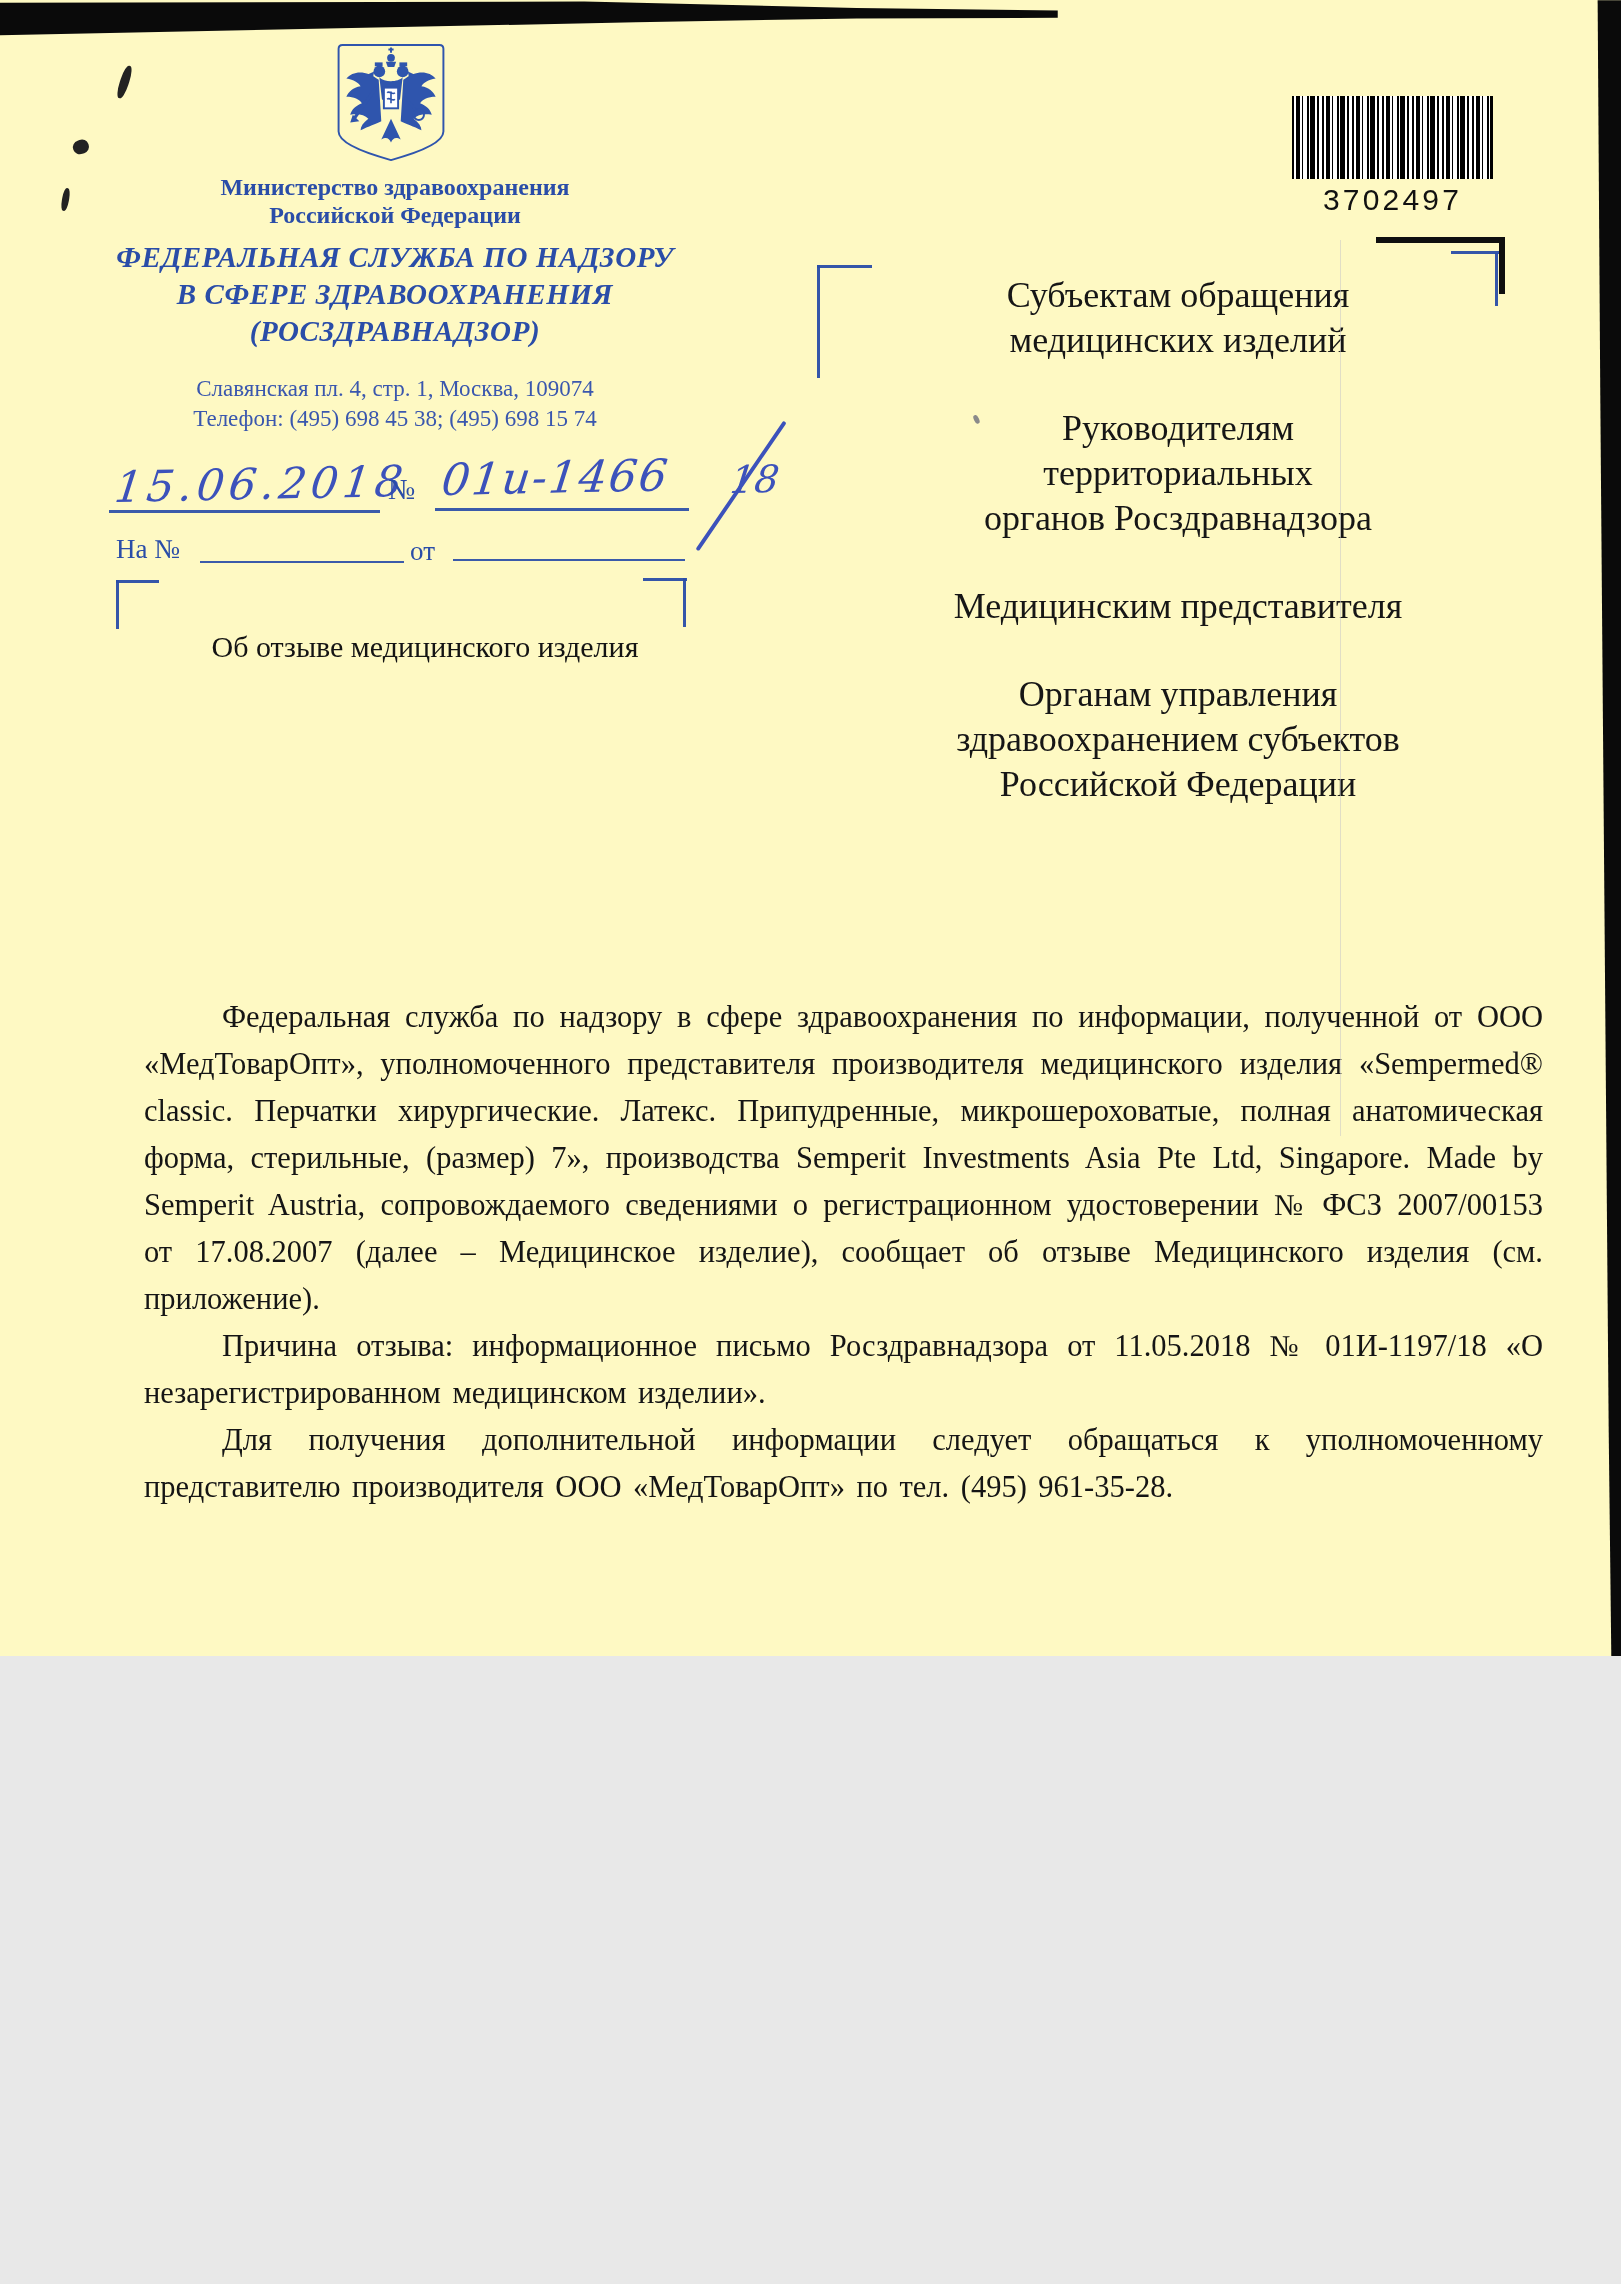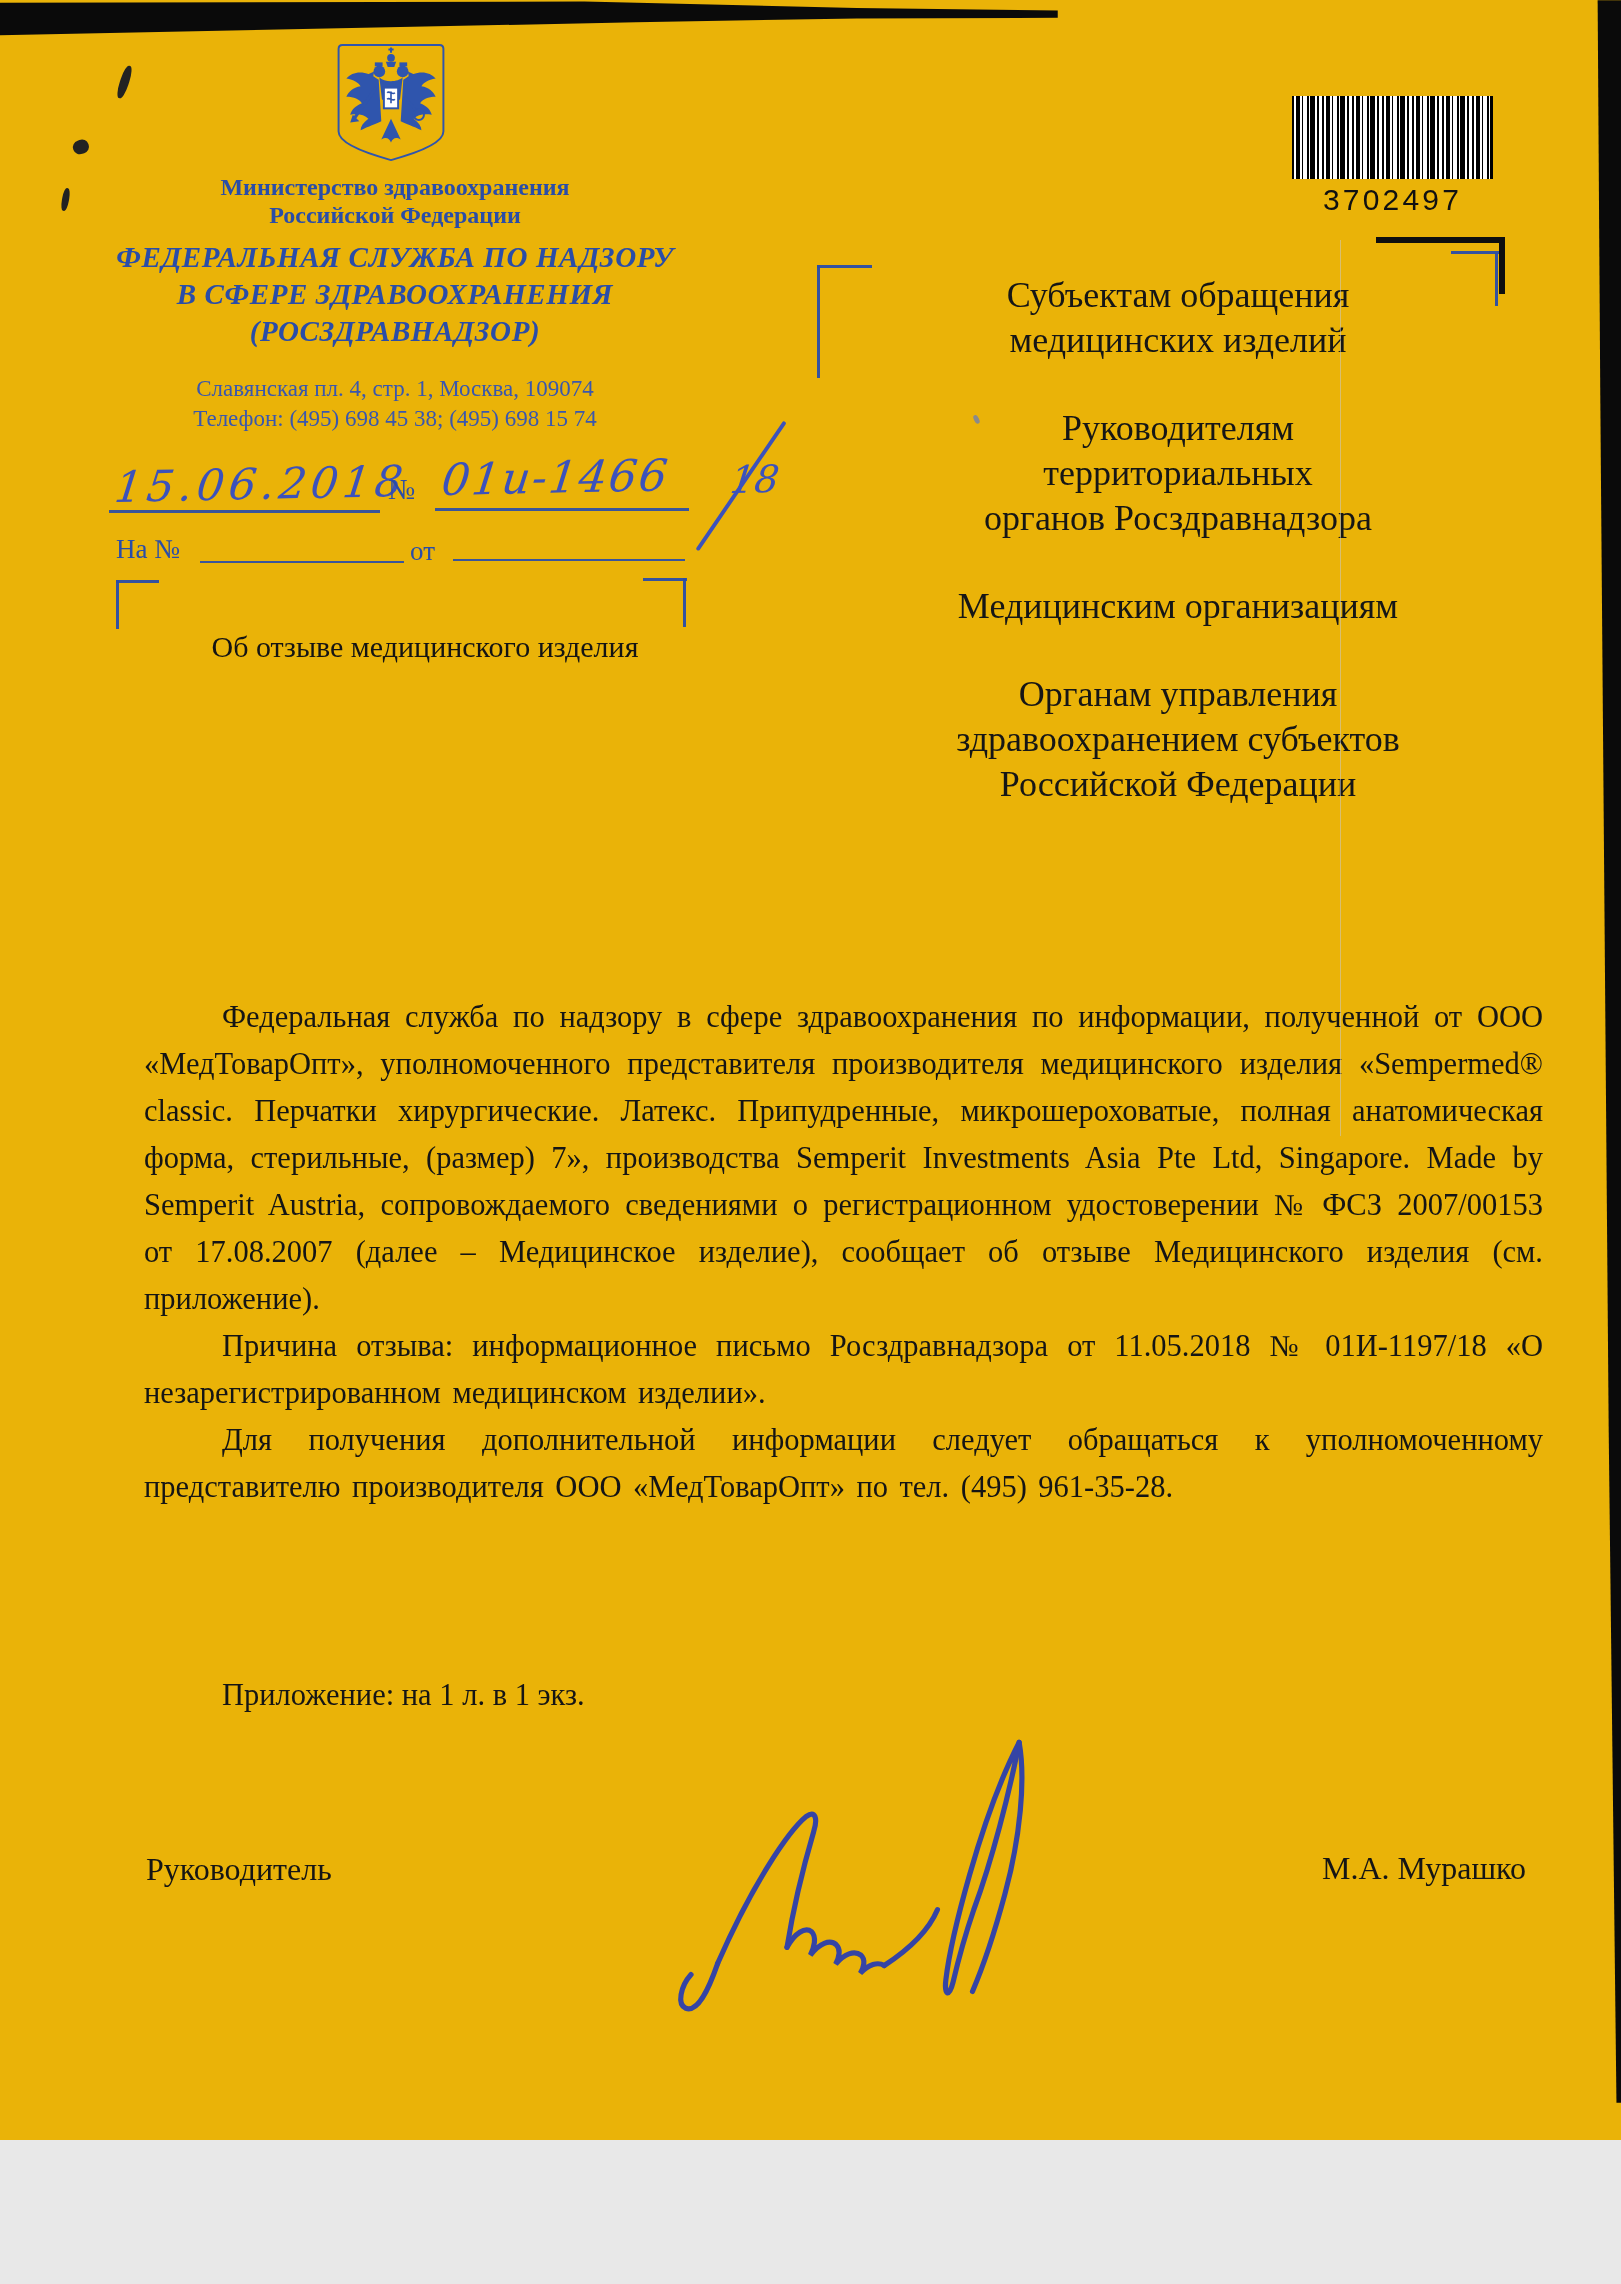--- a/index.html
+++ b/index.html
@@ -1,19 +1,19 @@
 <!DOCTYPE html>
 <html style="font-size:10.4px"><head>
 <meta charset="utf-8">
 <style>
   html,body{margin:0;padding:0;background:#e8e8e8;}
   .page{
     position:relative;
-    width:1621px;height:2140px;
-    background:#eab308;
+    width:1621px;height:1656px;
+    background:#fef9c3;
     overflow:hidden;
     font-family:"Liberation Serif", serif;
     color:#141414;
   }
   .abs{position:absolute;}
   
   .lh-col{left:91px;top:0;width:608px;text-align:center;}
   .ministry{top:173px;font-weight:bold;font-size:24px;line-height:28px;color:#2a4da8;}
   .service{top:239px;font-weight:bold;font-size:29px;line-height:37px;color:#2a4da8;letter-spacing:0.6px;font-style:italic;}
   .addr{top:374px;font-size:23px;line-height:30px;color:#3a57ae;}
@@ -143,21 +143,21 @@
     <div class="addr-group">
       <div>Субъектам обращения</div>
       <div>медицинских изделий</div>
     </div>
     <div class="addr-group">
       <div>Руководителям</div>
       <div>территориальных</div>
       <div>органов Росздравнадзора</div>
     </div>
     <div class="addr-group">
-      <div>Медицинским организациям</div>
+      <div>Медицинским представителя</div>
     </div>
     <div class="addr-group">
       <div>Органам управления</div>
       <div>здравоохранением субъектов</div>
       <div>Российской Федерации</div>
     </div>
   </div>
 
   <div class="abs body-text">
     <p>Федеральная служба по надзору в сфере здравоохранения по информации, полученной от ООО «МедТоварОпт», уполномоченного представителя производителя медицинского изделия «Sempermed® classic. Перчатки хирургические. Латекс. Припудренные, микрошероховатые, полная анатомическая форма, стерильные, (размер) 7», производства Semperit Investments Asia Pte Ltd, Singapore. Made by Semperit Austria, сопровождаемого сведениями о регистрационном удостоверении № ФСЗ 2007/00153 от 17.08.2007 (далее – Медицинское изделие), сообщает об отзыве Медицинского изделия (см. приложение).</p>

